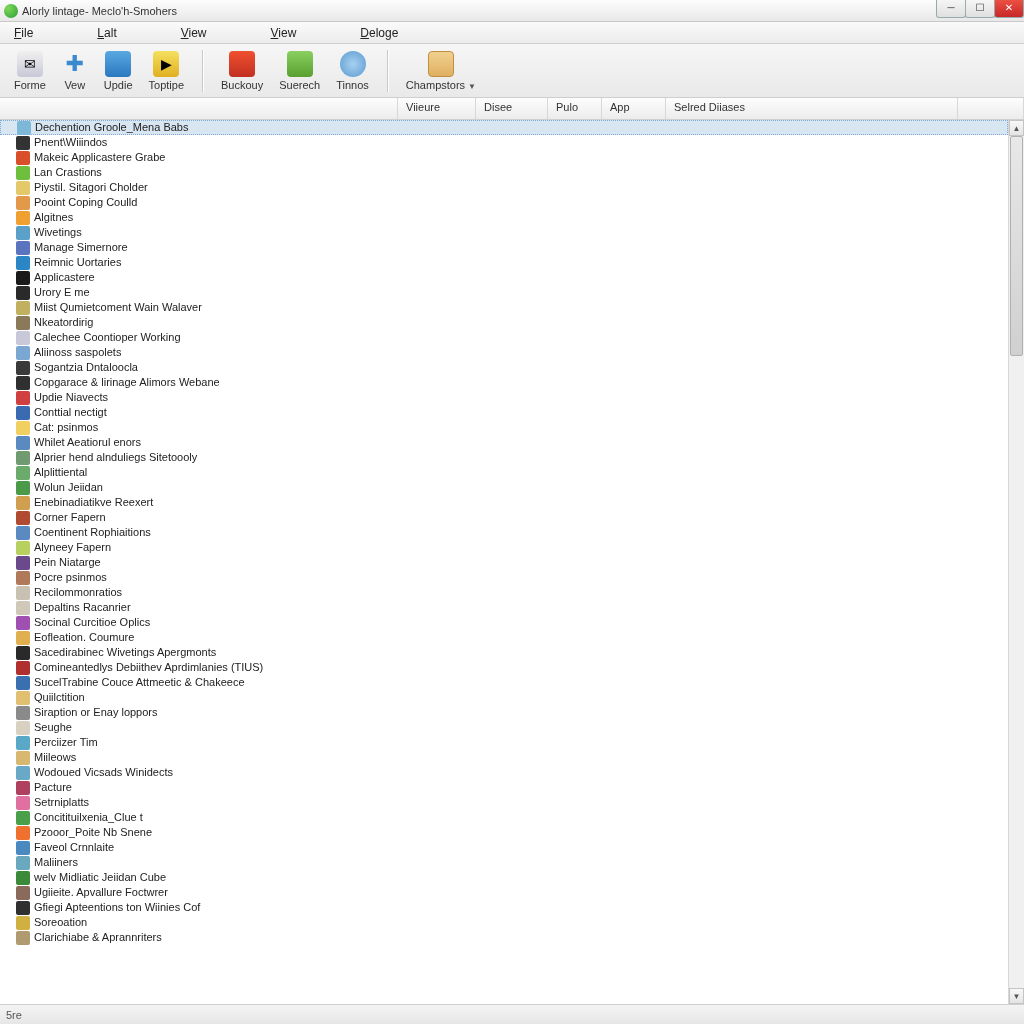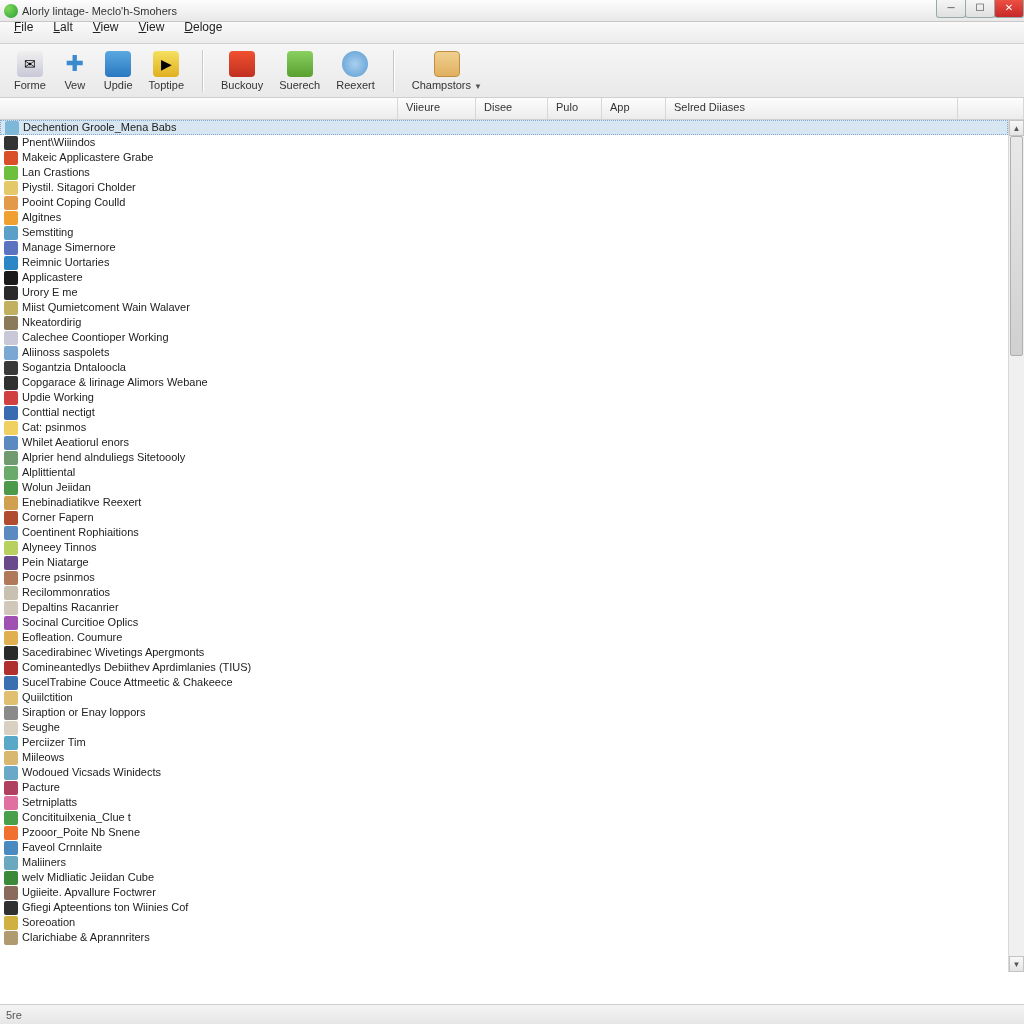--- a/index.html
+++ b/index.html
@@ -46,22 +46,23 @@
 }
 .win-btn.close {
   background: linear-gradient(#f05545, #c62828);
   color: #fff;
 }
 .menubar {
   height: 22px;
   background: linear-gradient(#fafafa, #ececec);
   border-bottom: 1px solid #d0d0d0;
   display: flex;
-  align-items: flex-end;
+  align-items: center;
   padding: 7px 4px;
+  gap: 44px;
 }
 .menu-item {
   padding: 2px 10px;
   color: #222;
   font-size: 12px;
 }
 .menu-item .u { text-decoration: underline; }
 .toolbar {
   height: 54px;
   background: linear-gradient(#f6f6f6, #e9e9e9);
@@ -110,21 +111,21 @@
 }
 .item-list {
   position: absolute;
   left: 0; top: 0; right: 16px; bottom: 0;
   overflow: hidden;
 }
 .list-item {
   display: flex;
   align-items: center;
   height: 15px;
-  padding: 0 4px;
+  padding: 0 16px;
   color: #222;
   font-size: 11px;
   line-height: 15px;
   white-space: nowrap;
 }
 .list-item.selected {
   background: #d8e6f2;
   border: 1px dotted #7fa8d3;
 }
 .item-icon {
@@ -158,21 +159,20 @@
 }
 .statusbar {
   height: 20px;
   background: linear-gradient(#f4f4f4, #e6e6e6);
   border-top: 1px solid #cfcfcf;
   display: flex;
   align-items: center;
   padding: 0 6px;
   font-size: 11px;
   color: #555;
-  margin-top: 32px;
 }
 .drop-arrow { font-size: 8px; margin-left: 3px; color: #555; }
 </style>
 </head>
 <body>
 
 <div class="titlebar">
   <div class="app-icon"></div>
   <span class="title-text">Alorly lintage- Meclo'h-Smohers</span>
   <div class="win-controls">
@@ -214,21 +214,21 @@
     <div class="tb-btn">
       <div class="tb-icon" style="background:linear-gradient(#f05030,#c03020);"></div>
       <span class="tb-label">Buckouy</span>
     </div>
     <div class="tb-btn">
       <div class="tb-icon" style="background:linear-gradient(#8ad060,#5aa030);"></div>
       <span class="tb-label">Suerech</span>
     </div>
     <div class="tb-btn">
       <div class="tb-icon" style="background:radial-gradient(circle,#a8d0f0,#5a9ad0);border-radius:50%;"></div>
-      <span class="tb-label">Reexert</span>
+      <span class="tb-label">Tinnos</span>
     </div>
   </div>
   <div class="tb-sep"></div>
   <div class="tb-group">
     <div class="tb-btn">
       <div class="tb-icon" style="background:linear-gradient(#f0d090,#e0b060);border:1px solid #c09040;"></div>
       <span class="tb-label"><span>Champstors</span><span class="drop-arrow">▼</span></span>
     </div>
   </div>
 </div>
@@ -268,21 +268,21 @@
       <div class="list-item">
         <div class="item-icon" style="background: rgb(226, 154, 74);"></div>
         <span>Pooint Coping Coulld</span>
       </div>
       <div class="list-item">
         <div class="item-icon" style="background: rgb(240, 160, 48);"></div>
         <span>Algitnes</span>
       </div>
       <div class="list-item">
         <div class="item-icon" style="background: rgb(90, 160, 200);"></div>
-        <span>Semstiting</span>
+        <span>Wivetings</span>
       </div>
       <div class="list-item">
         <div class="item-icon" style="background: rgb(90, 116, 192);"></div>
         <span>Manage Simernore</span>
       </div>
       <div class="list-item">
         <div class="item-icon" style="background: rgb(42, 134, 196);"></div>
         <span>Reimnic Uortaries</span>
       </div>
       <div class="list-item">
@@ -312,21 +312,21 @@
       <div class="list-item">
         <div class="item-icon" style="background: rgb(58, 58, 58);"></div>
         <span>Sogantzia Dntaloocla</span>
       </div>
       <div class="list-item">
         <div class="item-icon" style="background: rgb(48, 48, 48);"></div>
         <span>Copgarace &amp; lirinage Alimors Webane</span>
       </div>
       <div class="list-item">
         <div class="item-icon" style="background: rgb(208, 64, 64);"></div>
-        <span>Updie Working</span>
+        <span>Updie Niavects</span>
       </div>
       <div class="list-item">
         <div class="item-icon" style="background: rgb(58, 106, 176);"></div>
         <span>Conttial nectigt</span>
       </div>
       <div class="list-item">
         <div class="item-icon" style="background: rgb(240, 208, 96);"></div>
         <span>Cat: psinmos</span>
       </div>
       <div class="list-item">
@@ -352,21 +352,21 @@
       <div class="list-item">
         <div class="item-icon" style="background: rgb(176, 74, 48);"></div>
         <span>Corner Fapern</span>
       </div>
       <div class="list-item">
         <div class="item-icon" style="background: rgb(90, 138, 191);"></div>
         <span>Coentinent Rophiaitions</span>
       </div>
       <div class="list-item">
         <div class="item-icon" style="background: rgb(184, 208, 96);"></div>
-        <span>Alyneey Tinnos</span>
+        <span>Alyneey Fapern</span>
       </div>
       <div class="list-item">
         <div class="item-icon" style="background: rgb(106, 74, 138);"></div>
         <span>Pein Niatarge</span>
       </div>
       <div class="list-item">
         <div class="item-icon" style="background: rgb(176, 122, 90);"></div>
         <span>Pocre psinmos</span>
       </div>
       <div class="list-item">

